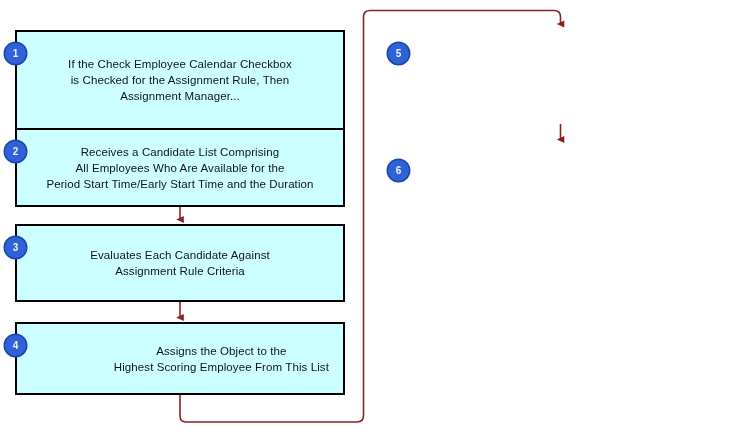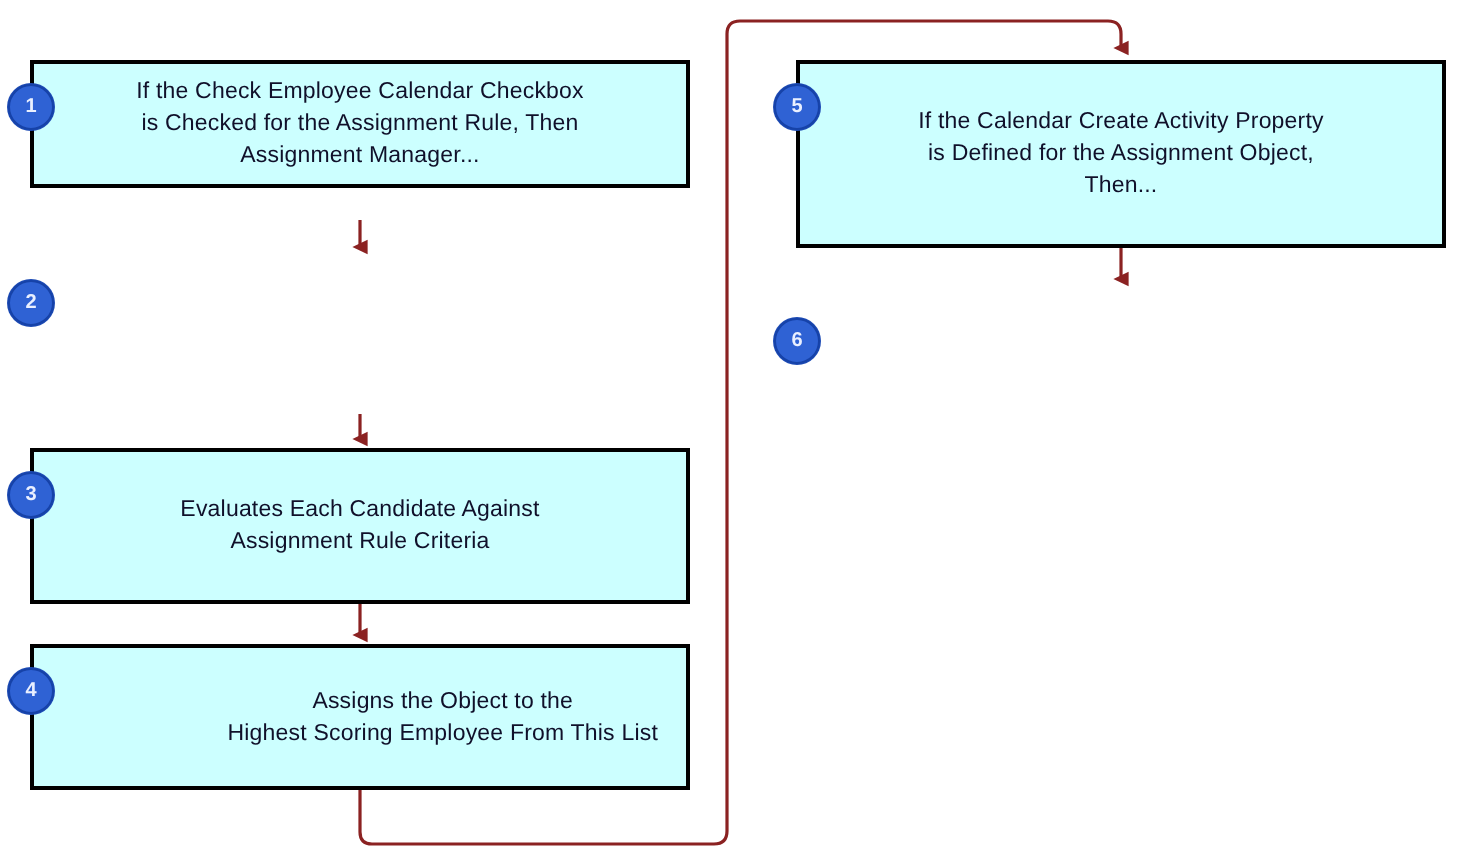--- a/index.html
+++ b/index.html
@@ -75,43 +75,43 @@
     <g>
       <path d="M180,395 L180,416 Q180,422 186,422 L357,422 Q363.5,422 363.5,415.5
                L363.5,17 Q363.5,10.5 370,10.5 L554,10.5 Q560.5,10.5 560.5,17 L560.5,24" fill="none" stroke="#8b2222" stroke-width="1.6" marker-end="url(#ah)"></path>
     </g>
 
     <g>
       <line x1="560.5" y1="124" x2="560.5" y2="139.5" stroke="#8b2222" stroke-width="1.6" marker-end="url(#ah)"></line>
     </g>
   </svg>
 
-  <div class="node" style="left:15px;top:30px;width:330px;height:64px;">
+  <div class="node" style="left:15px;top:30px;width:330px;height:100px;">
     <div class="node-text">If  the Check Employee Calendar Checkbox
 is Checked for the Assignment Rule, Then
 Assignment Manager...</div>
   </div>
   <div class="badge" style="left:4px;top:42px;">1</div>
 
+  <div class="node" style="left:15px;top:128px;width:330px;height:79px;">
+    <div class="node-text">Receives a Candidate List Comprising
+All Employees Who Are Available for the
+Period Start Time/Early Start Time and the Duration</div>
+  </div>
   <div class="badge" style="left:4px;top:140px;">2</div>
 
   <div class="node" style="left:15px;top:224px;width:330px;height:78px;">
     <div class="node-text">Evaluates Each Candidate Against
 Assignment Rule Criteria</div>
   </div>
   <div class="badge" style="left:4px;top:236px;">3</div>
 
   <div class="node" style="left:15px;top:322px;width:330px;height:73px;justify-content:flex-end;">
     <div class="node-text">Assigns the Object to the
 Highest Scoring Employee From This List</div>
   </div>
   <div class="badge" style="left:4px;top:334px;">4</div>
 
-  <div class="node" style="left:398px;top:30px;width:325px;height:94px;">
-    <div class="node-text">If the Calendar Create Activity Property
-is Defined for the Assignment Object,
-Then...</div>
-  </div>
   <div class="badge" style="left:387px;top:42px;">5</div>
 
   <div class="badge" style="left:387px;top:159px;">6</div>
 
 </div>
 
 </body></html>

